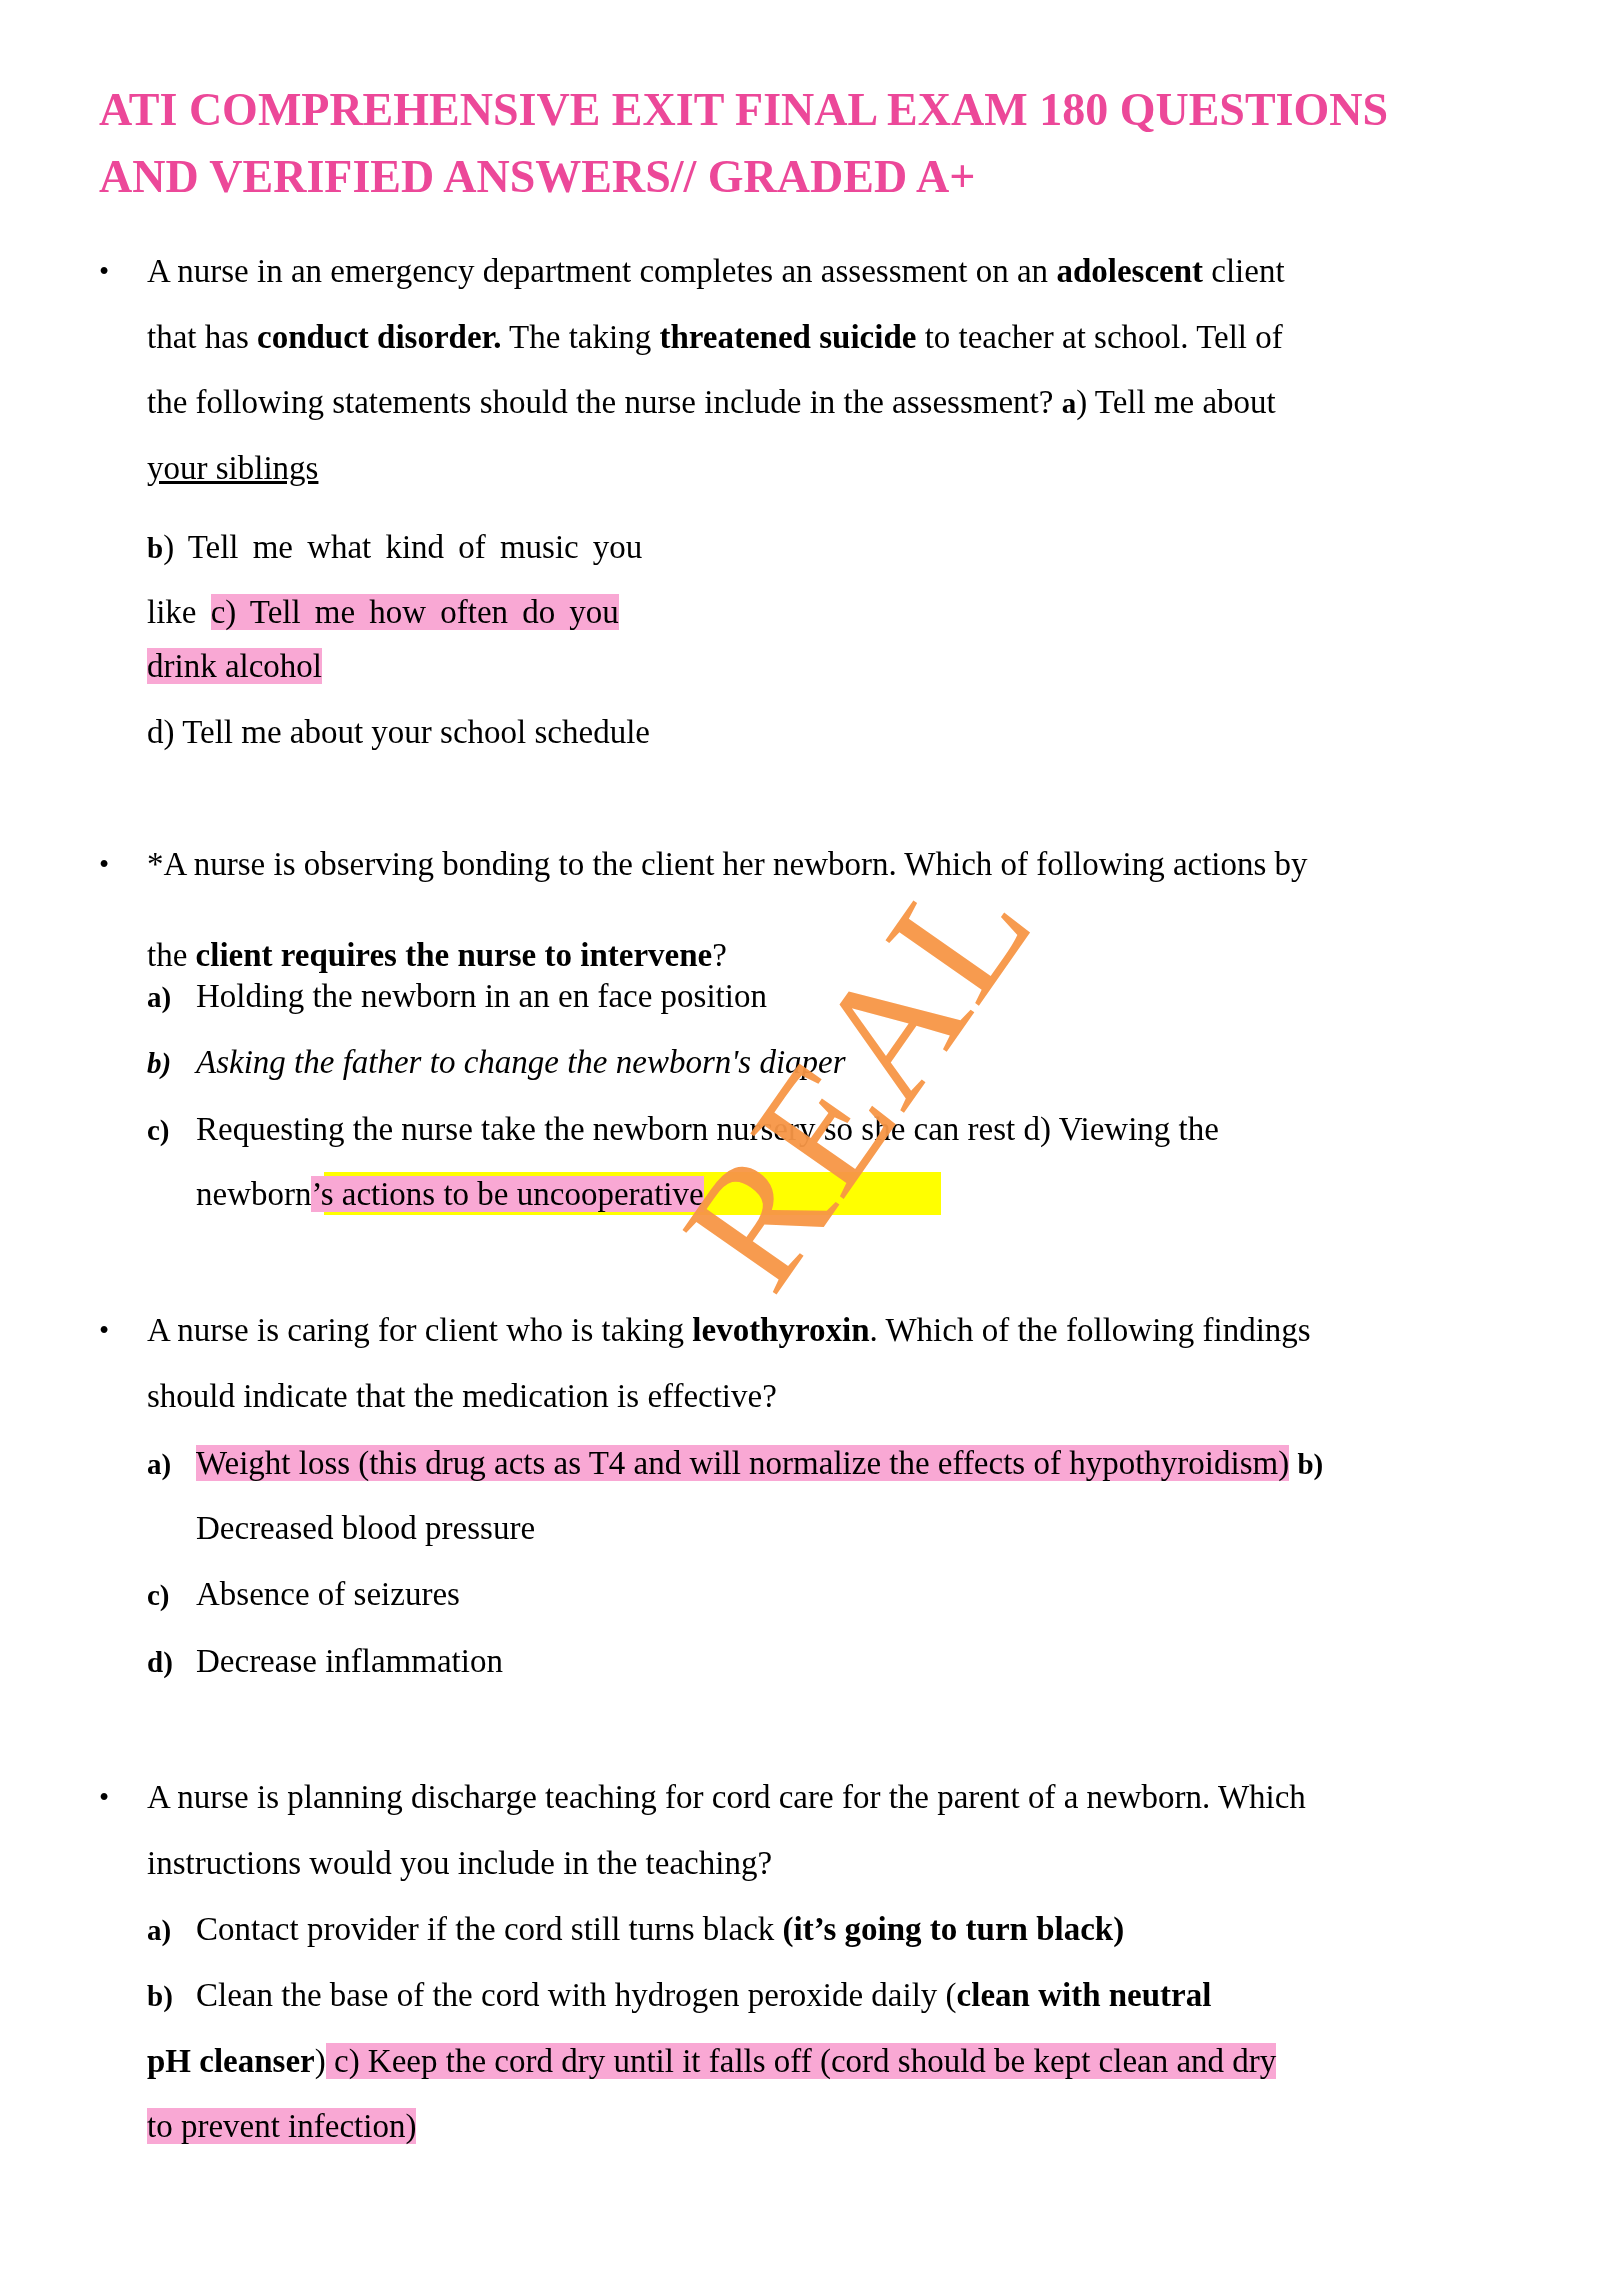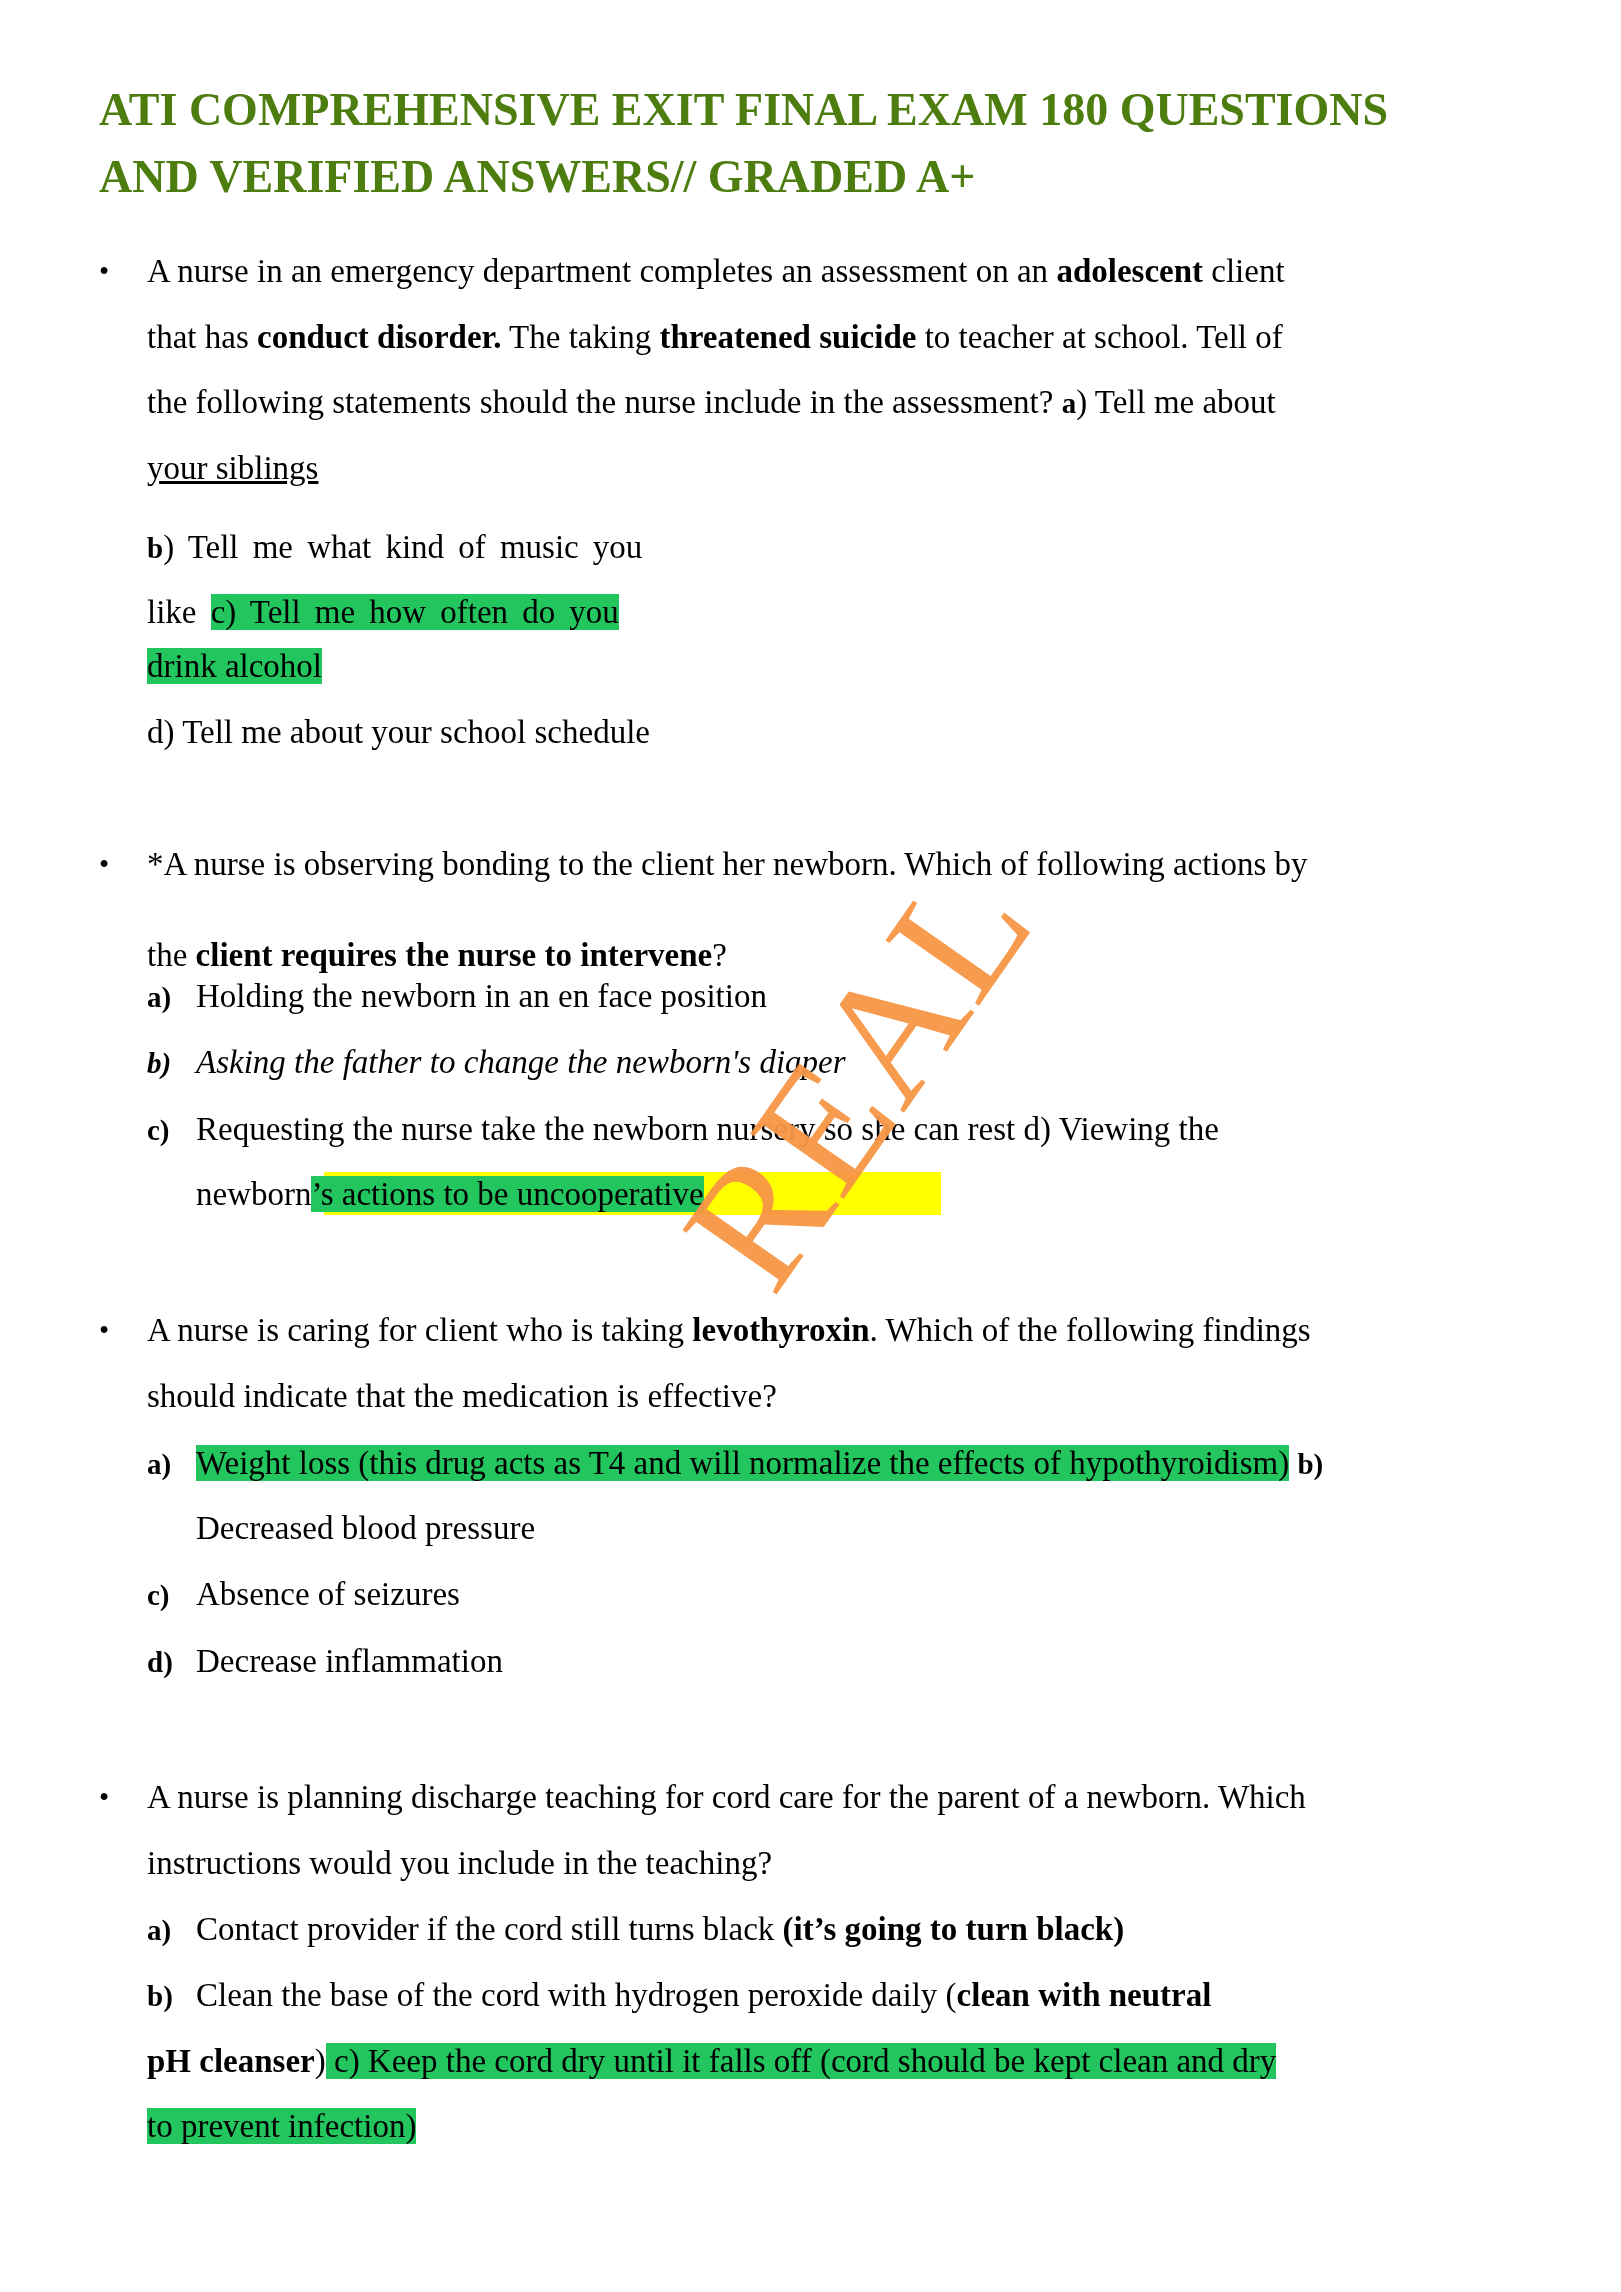--- a/index.html
+++ b/index.html
@@ -21,36 +21,36 @@
     width: 1621px; height: 2293px;
   }
   .title {
     position: absolute;
     left: 99px;
     top: 76px;
     width: 1451px;
     font-weight: bold;
     font-size: 46px;
     line-height: 67px;
-    color: #4d7c0f;
+    color: #ec4899;
   }
   .line {
     position: absolute;
     font-size: 33px;
     line-height: 43px;
     white-space: nowrap;
   }
   .bullet {
     position: absolute;
     font-size: 29px;
     line-height: 43px;
     left: 99px;
   }
   b, .b { font-weight: bold; }
-  .hl { background: #22c55e; }
+  .hl { background: #f9a8d4; }
   .opt-label { font-weight: bold; font-size: 29px; display: inline-block; width: 49px; }
   .justify-gap { word-spacing: 5.9px; margin-top: 12px; }
   .watermark {
     position: absolute;
     left: 627px;
     top: 990px;
     font-family: "Liberation Serif", "DejaVu Serif", serif;
     font-size: 174px;
     line-height: 1;
     color: #F79646;

